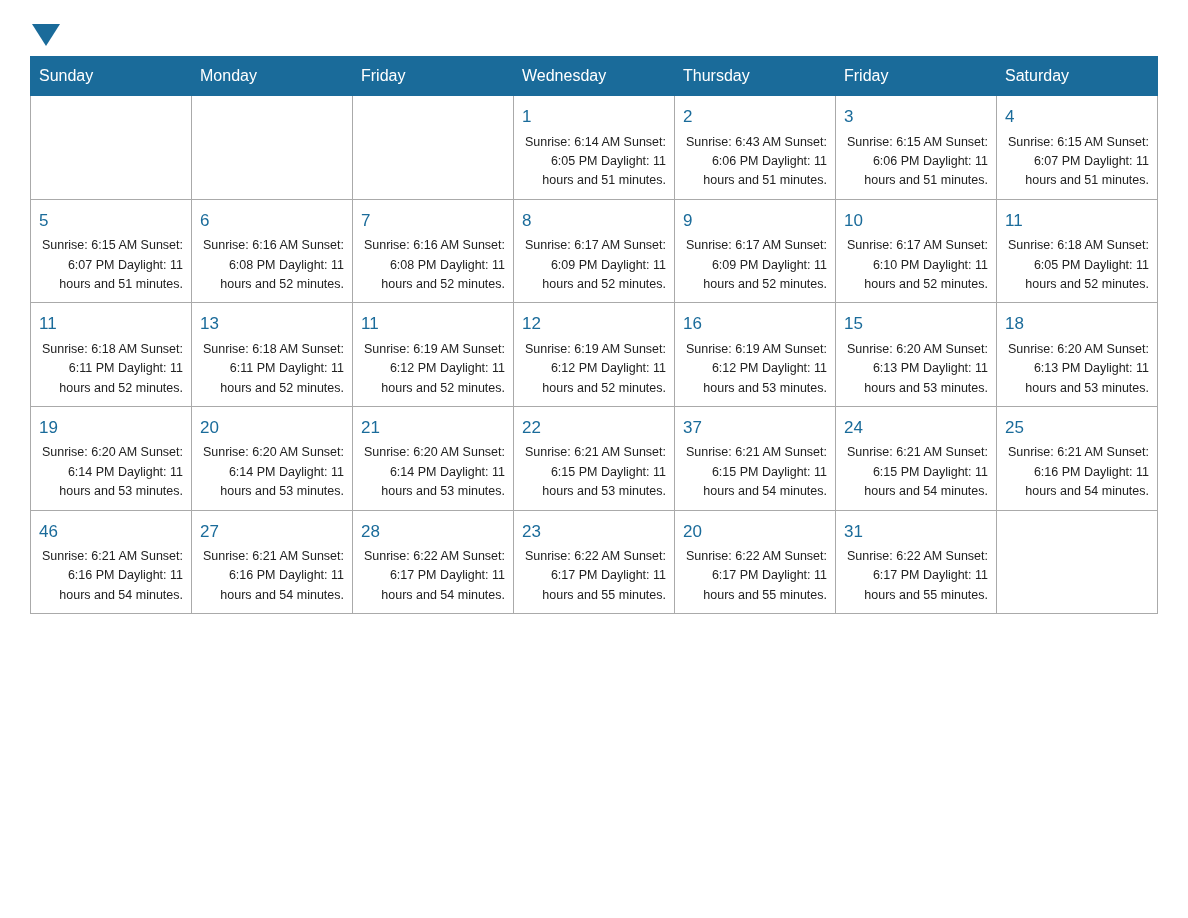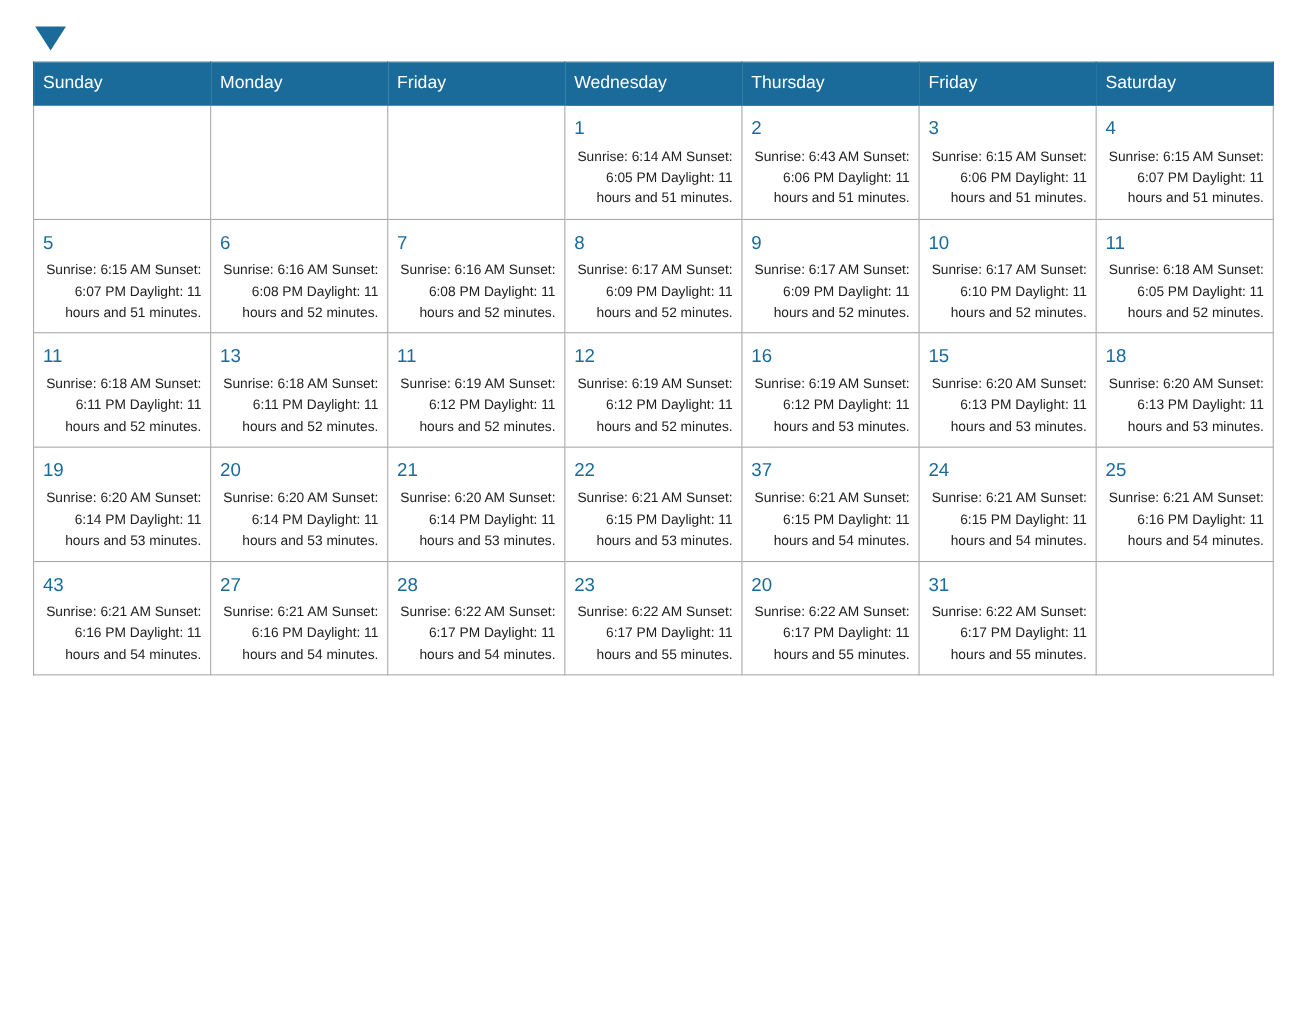--- a/index.html
+++ b/index.html
@@ -287,21 +287,21 @@
         </td>
         <td>
           <span class="day-num">25</span>
           <div class="day-info">Sunrise: 6:21 AM
 Sunset: 6:16 PM
 Daylight: 11 hours and 54 minutes.</div>
         </td>
       </tr>
       <tr>
         <td>
-          <span class="day-num">43</span>
+          <span class="day-num">46</span>
           <div class="day-info">Sunrise: 6:21 AM
 Sunset: 6:16 PM
 Daylight: 11 hours and 54 minutes.</div>
         </td>
         <td>
           <span class="day-num">27</span>
           <div class="day-info">Sunrise: 6:21 AM
 Sunset: 6:16 PM
 Daylight: 11 hours and 54 minutes.</div>
         </td>

